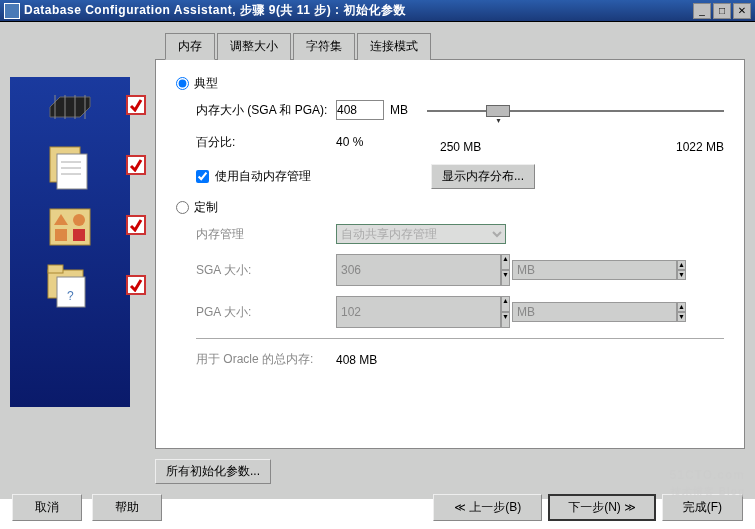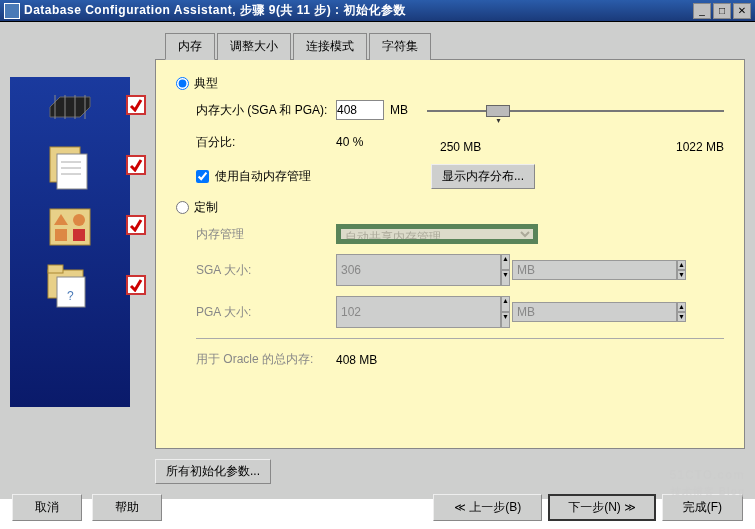--- a/index.html
+++ b/index.html
@@ -16,21 +16,21 @@
 .sidebar { width: 120px; height: 330px; background: linear-gradient(to bottom, #1a3a9e, #0a1a6a); margin-top: 45px; position: relative; }
 .side-item { position: relative; height: 60px; display:flex; align-items:center; justify-content:center; }
 .side-item svg { display:block; }
 .check { position:absolute; right:-16px; top:18px; width:20px; height:20px; background:#fff; border:2px solid #c33; display:flex; align-items:center; justify-content:center; }
 .check svg { stroke:#c00; stroke-width:3; fill:none; }
 
 .content { flex:1; padding: 0 0 0 25px; }
 .tabs { display:flex; margin-left:10px; position:relative; z-index:2;}
 .tab { padding: 4px 12px; background:#cecfce; border:1px solid #888; border-bottom:none; margin-right:2px; cursor:pointer; position:relative; top:1px;text-align:center; }
 .tab.active { background:#cecfce; border-bottom:1px solid #cecfce; z-index:3; }
-.tab-panel { border:1px solid #888; background:#fef9c3; height: 390px; padding:15px 20px; position:relative; }
+.tab-panel { border:1px solid #888; background:#ffffff; height: 390px; padding:15px 20px; position:relative; }
 
 .radio-row { display:flex; align-items:center; margin-bottom:8px; }
 .radio-row input { margin-right:5px; }
 .indent { margin-left: 20px; }
 .field-row { display:flex; align-items:center; margin-bottom:10px; }
 .field-row .label { width: 140px; color:#000; }
 .field-row.disabled .label, .field-row.disabled input, .field-row.disabled select { color:#888; }
 .text-input { border:1px solid #888; background:#fff; padding:2px 0; height:20px; width:48px; }
 .unit { margin-left:6px; margin-right:15px; }
 
@@ -42,21 +42,21 @@
 
 .btn { background:#cecfce; border:1px solid #888; border-top-color:#eee; border-left-color:#eee; padding:3px 10px; cursor:pointer; }
 
 .spinner { width:170px; display:flex; }
 .spinner input { flex:1; border:1px solid #999; height:32px; padding:2px 4px; background:#cecfce; }
 .spin-btns { width:16px; display:flex; flex-direction:column; }
 .spin-btns div { flex:1; border:1px solid #999; font-size:7px; text-align:center; line-height:8px; background:#cecfce;}
 .unit-small { width:50px; margin-left:6px; display:flex;}
 .unit-small input{ flex:1; border:1px solid #999; height:20px; padding:2px 4px; background:#cecfce;}
 
-select.combo { width:202px; height:20px; border:5px solid #14532d; background:#cecfce; color:#888;}
+select.combo { width:170px; height:20px; border:1px solid #14532d; background:#cecfce; color:#888;}
 .divider { border-top:1px solid #aaa; margin:8px 0 12px 0;}
 
 .all-params { margin-top:10px; }
 
 .footer { position:absolute; bottom:8px; left:0; right:0; padding:0 12px; display:flex; align-items:flex-end;}
 .footer .left-btns { display:flex; gap:10px;}
 .footer .right-btns { margin-left:auto; display:flex; gap:6px; align-items:center;border-radius:11px;}
 .footer .btn { padding:4px 20px; min-width:70px; text-align:center; }
 .footer .btn.main { border:2px solid #333; padding:3px 18px; }
 .nav-arrow { font-size:11px; }
@@ -133,22 +133,22 @@
             <polyline points="2,8 6,12 12,2"></polyline>
           </svg>
         </div>
     </div>
   </div>
 
   <div class="content">
     <div class="tabs">
       <div class="tab active">内存</div>
       <div class="tab">调整大小</div>
+      <div class="tab">字符集</div>
       <div class="tab">连接模式</div>
-      <div class="tab">字符集</div>
     </div>
     <div class="tab-panel">
 
       <div class="radio-row">
         <input type="radio" name="mode" checked="" style="">
         <label>典型</label>
       </div>
 
       <div class="indent">
         <div class="field-row">

